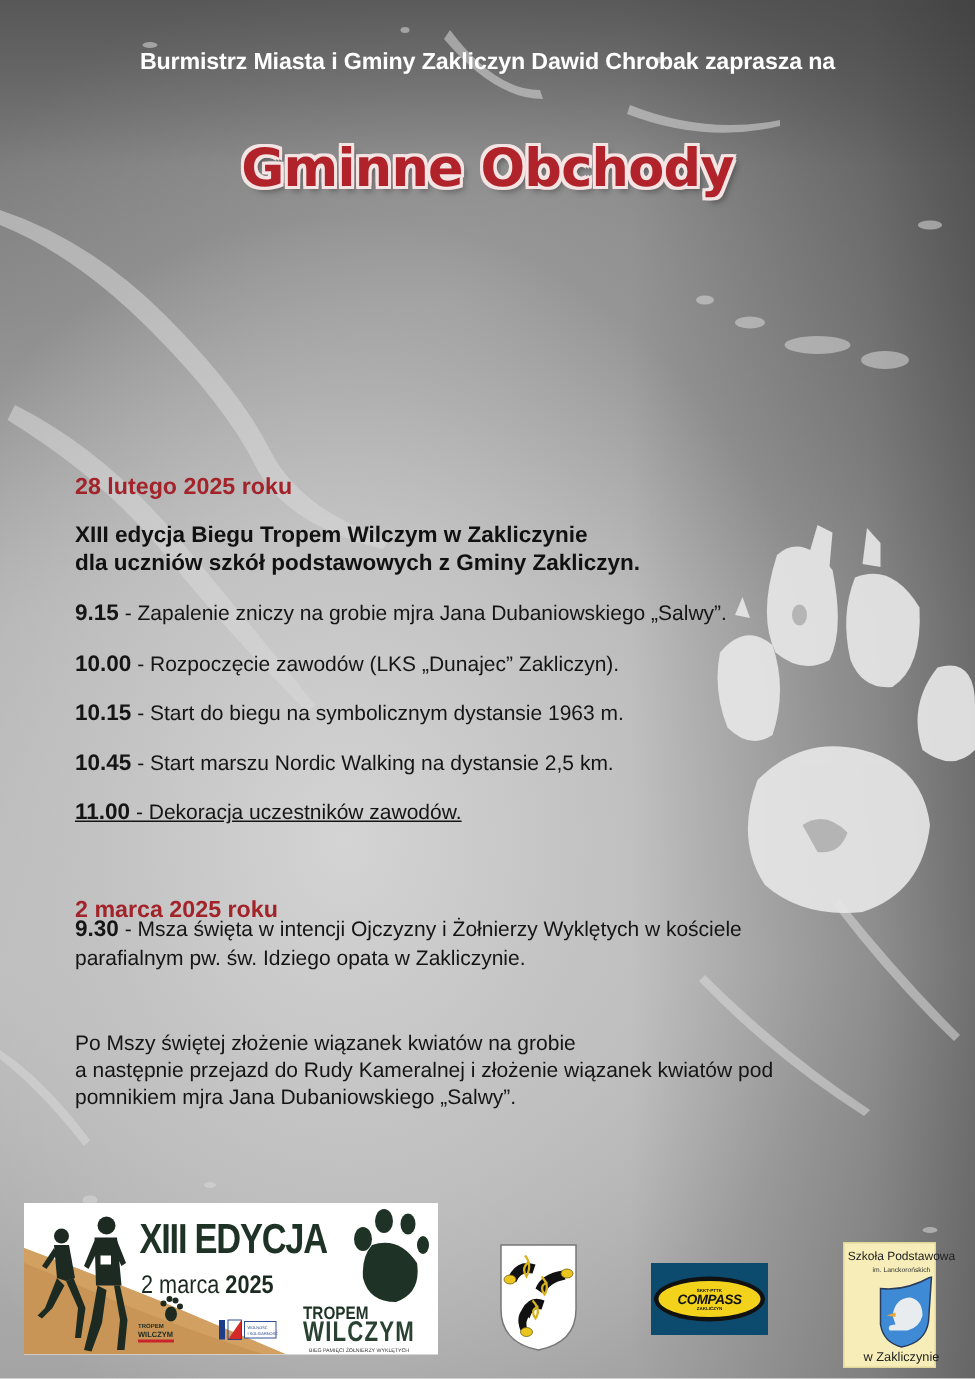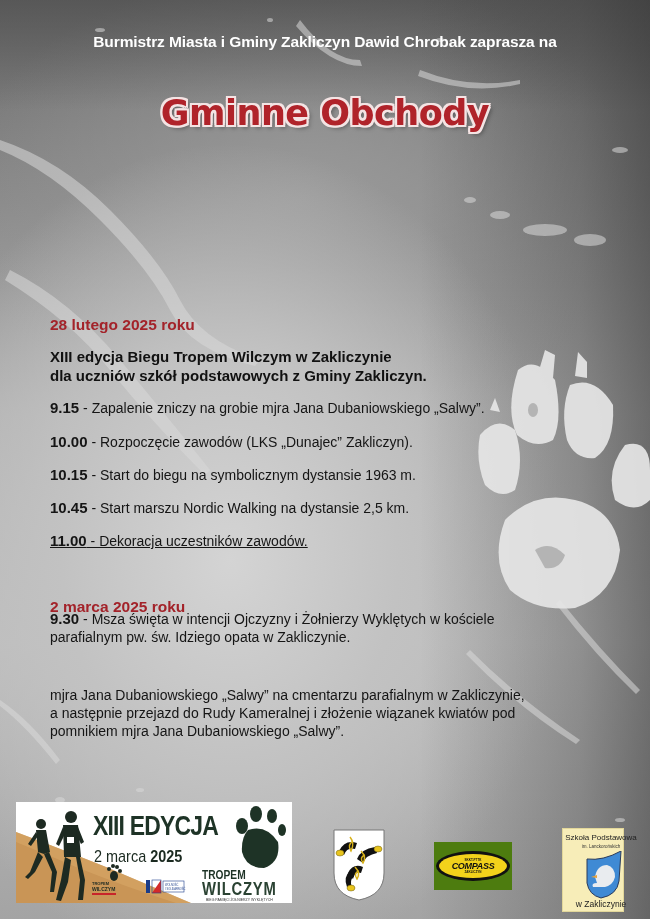--- a/index.html
+++ b/index.html
@@ -76,21 +76,21 @@
       position: absolute; left: 186px; top: 66px; font-size: 12px; font-weight: bold; color: #1e3326; transform: scaleX(0.85); transform-origin: left top;
     }
     .banner .wilczym {
       position: absolute; left: 186px; top: 76px; font-size: 19px; font-weight: bold; color: #2a4232; letter-spacing: 1px; transform: scaleX(0.78); transform-origin: left top;
     }
     .banner .sub {
       position: absolute; left: 190px; top: 96px; font-size: 3.5px; color: #333; white-space: nowrap;
     }
     .crest { position: absolute; left: 333px; top: 829px; width: 52px; height: 72px; }
     .compass {
-      position: absolute; left: 434px; top: 842px; width: 78px; height: 48px; background: #4d7c0f;
+      position: absolute; left: 434px; top: 842px; width: 78px; height: 48px; background: #0c4a6e;
       display: flex; align-items: center; justify-content: center;
     }
     .compass .oval {
       width: 74px; height: 30px; border-radius: 50%; background: #111; display: flex; align-items: center; justify-content: center;
     }
     .compass .oval-inner {
       width: 68px; height: 24px; border-radius: 50%; background: #f2d21b; position: relative;
       display: flex; flex-direction: column; align-items: center; justify-content: center;
     }
     .compass .c-top { font-size: 3px; color: #111; font-weight: bold; line-height: 3px; }
@@ -180,21 +180,21 @@
 </div>
 
 <div class="section-date" style="top:598px;">2 marca 2025 roku</div>
 
 <div class="para" style="top:610px;">
   <div><span class="time" style="font-weight:bold;font-size:15px;">9.30</span><span> - Msza święta w intencji Ojczyzny i Żołnierzy Wyklętych w kościele</span></div>
   <div>parafialnym pw. św. Idziego opata w Zakliczynie.</div>
 </div>
 
 <div class="para" style="top:686px;">
-  <div>mjra Jana Dubaniowskiego „Salwy” na cmentarzu parafialnym w Zakliczynie,</div>
+  <div>Po Mszy świętej złożenie wiązanek kwiatów na grobie</div>
   <div>a następnie przejazd do Rudy Kameralnej i złożenie wiązanek kwiatów pod</div>
   <div>pomnikiem mjra Jana Dubaniowskiego „Salwy”.</div>
 </div>
 
 <div class="banner">
   <svg class="sand" viewBox="0 0 276 101">
     <path d="M0 30 Q40 45 90 65 Q130 82 175 101 L0 101 Z" fill="#c99556"></path>
     <path d="M0 30 Q40 45 90 65 Q130 82 175 101 L160 101 Q110 85 60 65 Q30 52 0 40 Z" fill="#d8a868" opacity="0.6"></path>
 
     <g fill="#1d2a22">

